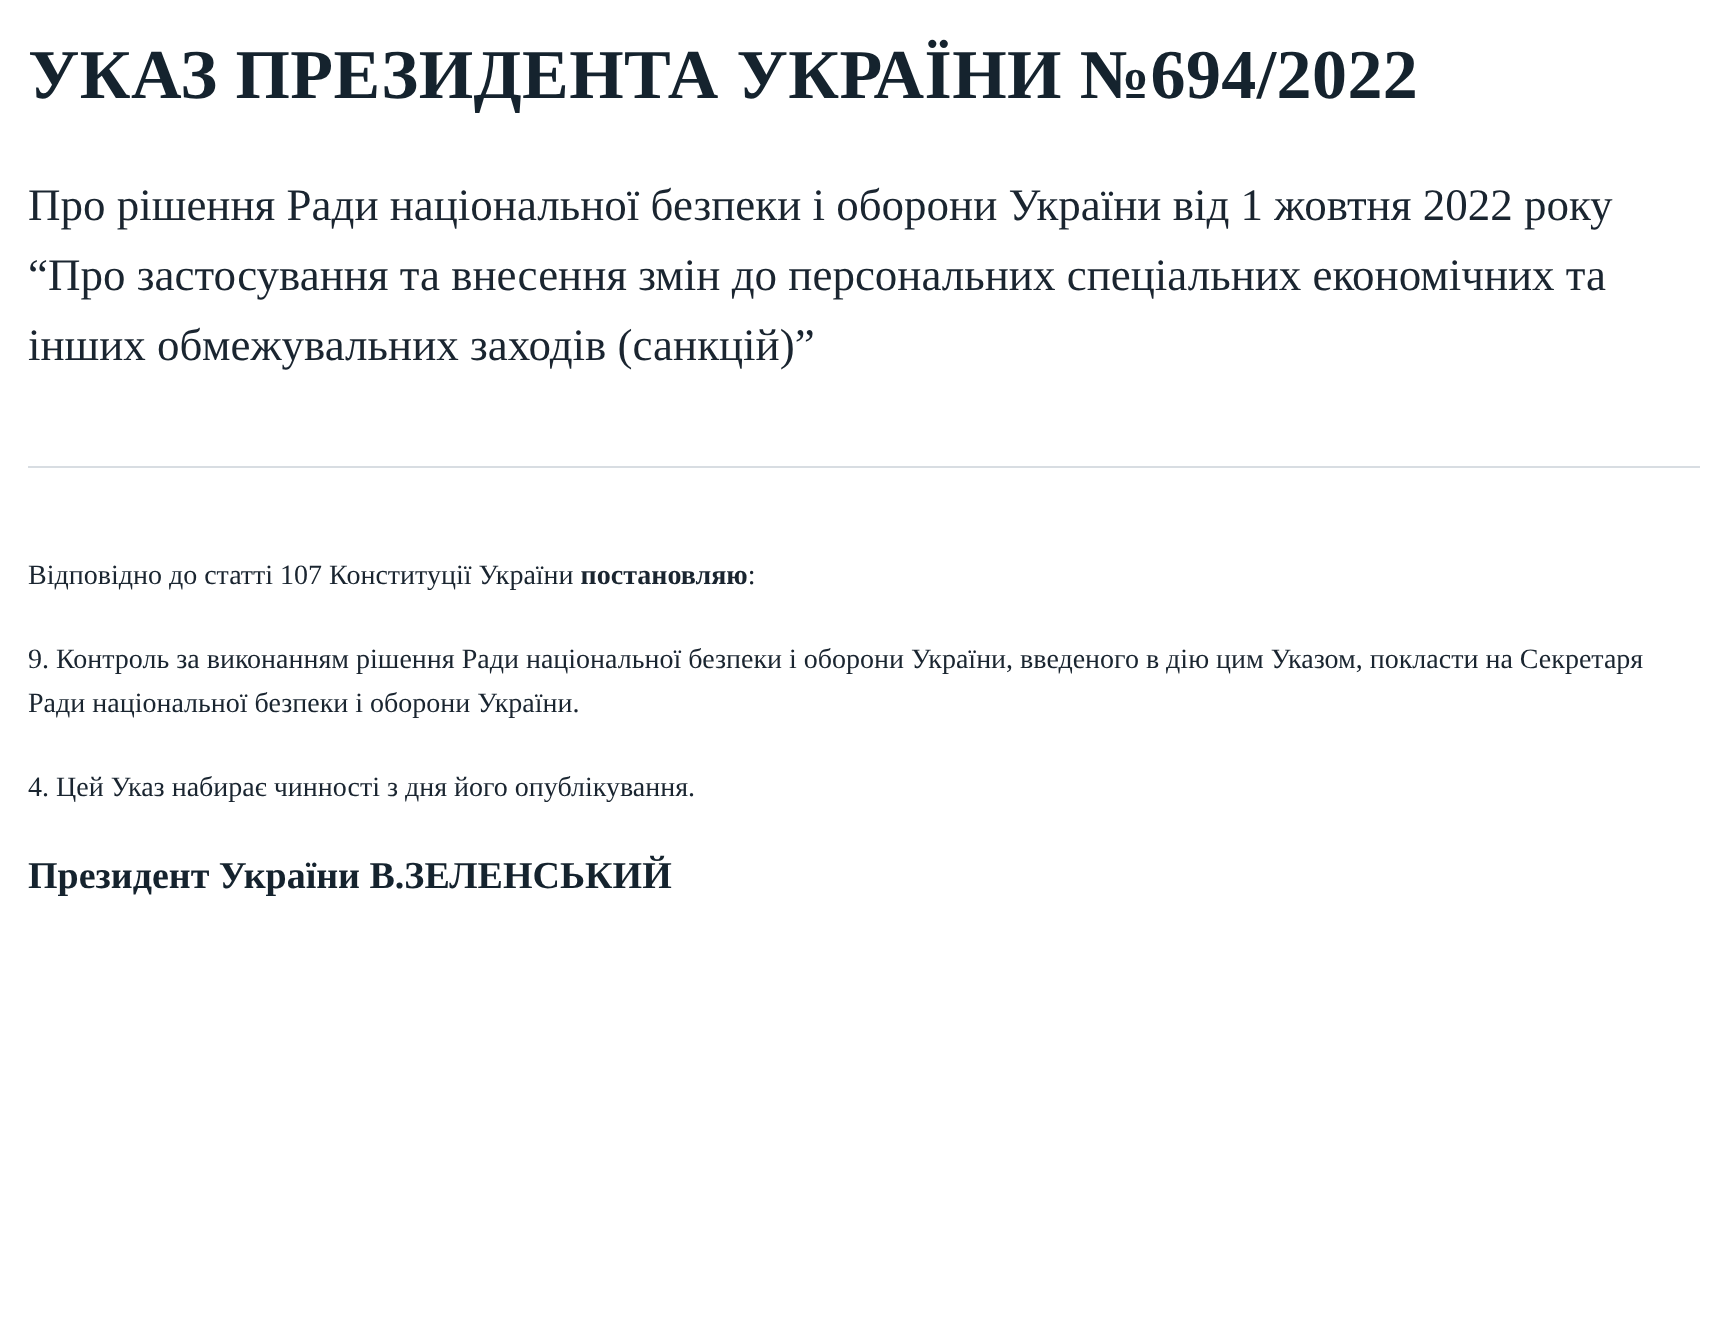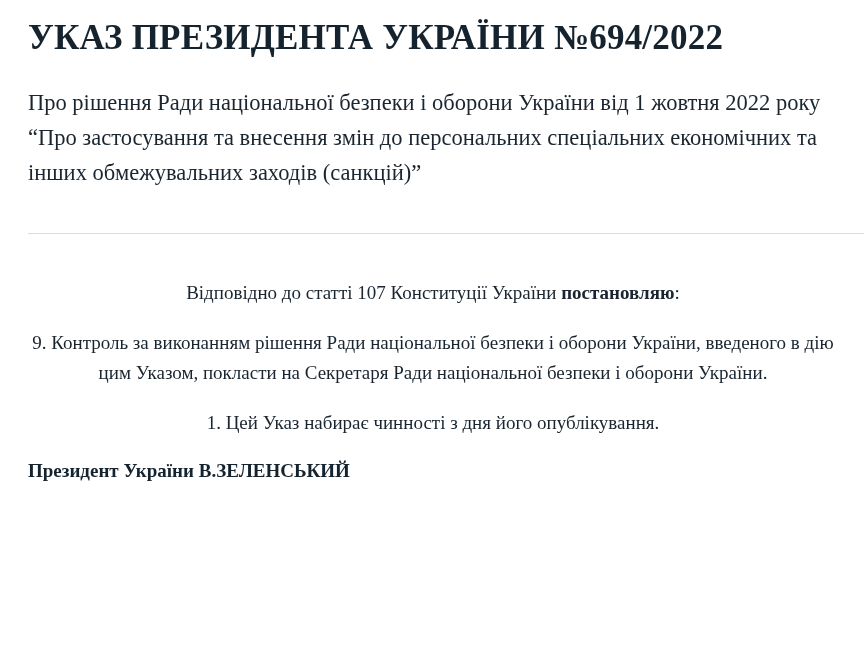--- a/index.html
+++ b/index.html
@@ -11,21 +11,21 @@
     width: 866px;
     height: 667px;
     font-family: "Liberation Serif", serif;
     color: #1a1a1a;
     overflow: hidden;
   }
   .page {
     width: 866px;
     height: 587px;
     box-sizing: border-box;
-    padding: 10px 14px 0 28px;
+    padding: 10px 14px 0 14px;
     position: relative;
   }
   .decree-title {
     font-family: "Liberation Serif", serif;
     font-weight: bold;
     font-size: 35px;
     line-height: 1.15;
     letter-spacing: 0.2px;
     color: #15232e;
     margin: 8px 0 0 0;
@@ -43,26 +43,25 @@
     border: none;
     border-top: 1px solid #d8dde2;
     margin: 42px 0 0 0;
     width: 836px;
   }
   .body-block {
     margin-top: 44px;
   }
   .para {
     font-family: "Liberation Serif", serif;
-    font-size: 19px;
+    font-size: 14px;
     line-height: 1.62;
     color: #1a2530;
     margin: 0 0 19px 0;
     max-width: 810px;
-    text-align: center;
   }
   .para:last-child {
     margin-bottom: 0;
   }
   .bold {
     font-weight: bold;
   }
   .signature {
     font-family: "Liberation Serif", serif;
     font-size: 19px;
@@ -83,18 +82,18 @@
 
   <hr class="divider">
 
   <div class="body-block">
 
     <p class="para">
       <span>Відповідно до статті 107 Конституції України </span><span class="bold">постановляю</span><span>:</span>
     </p>
 
     <p class="para">9. Контроль за виконанням рішення Ради національної безпеки і оборони України, введеного в дію цим Указом, покласти на Секретаря Ради національної безпеки і оборони України.</p>
-    <p class="para">1. Цей Указ набирає чинності з дня його опублікування.</p>
+    <p class="para">4. Цей Указ набирає чинності з дня його опублікування.</p>
 
     <p class="signature">Президент України В.ЗЕЛЕНСЬКИЙ</p>
 
   </div>
 </div>
 
 </body></html>

